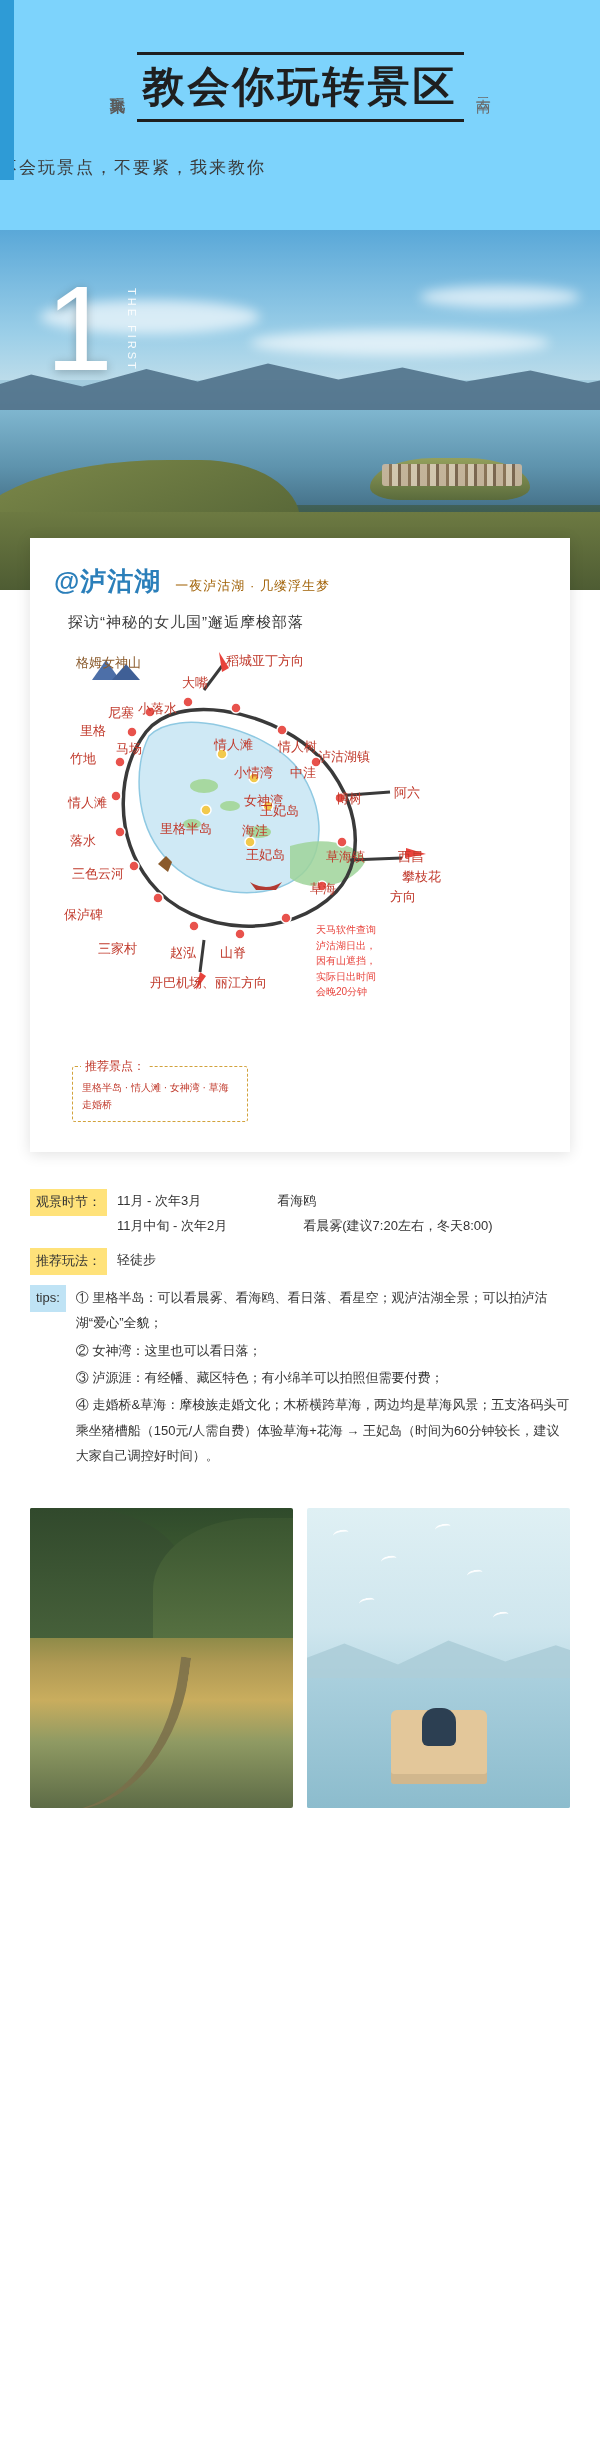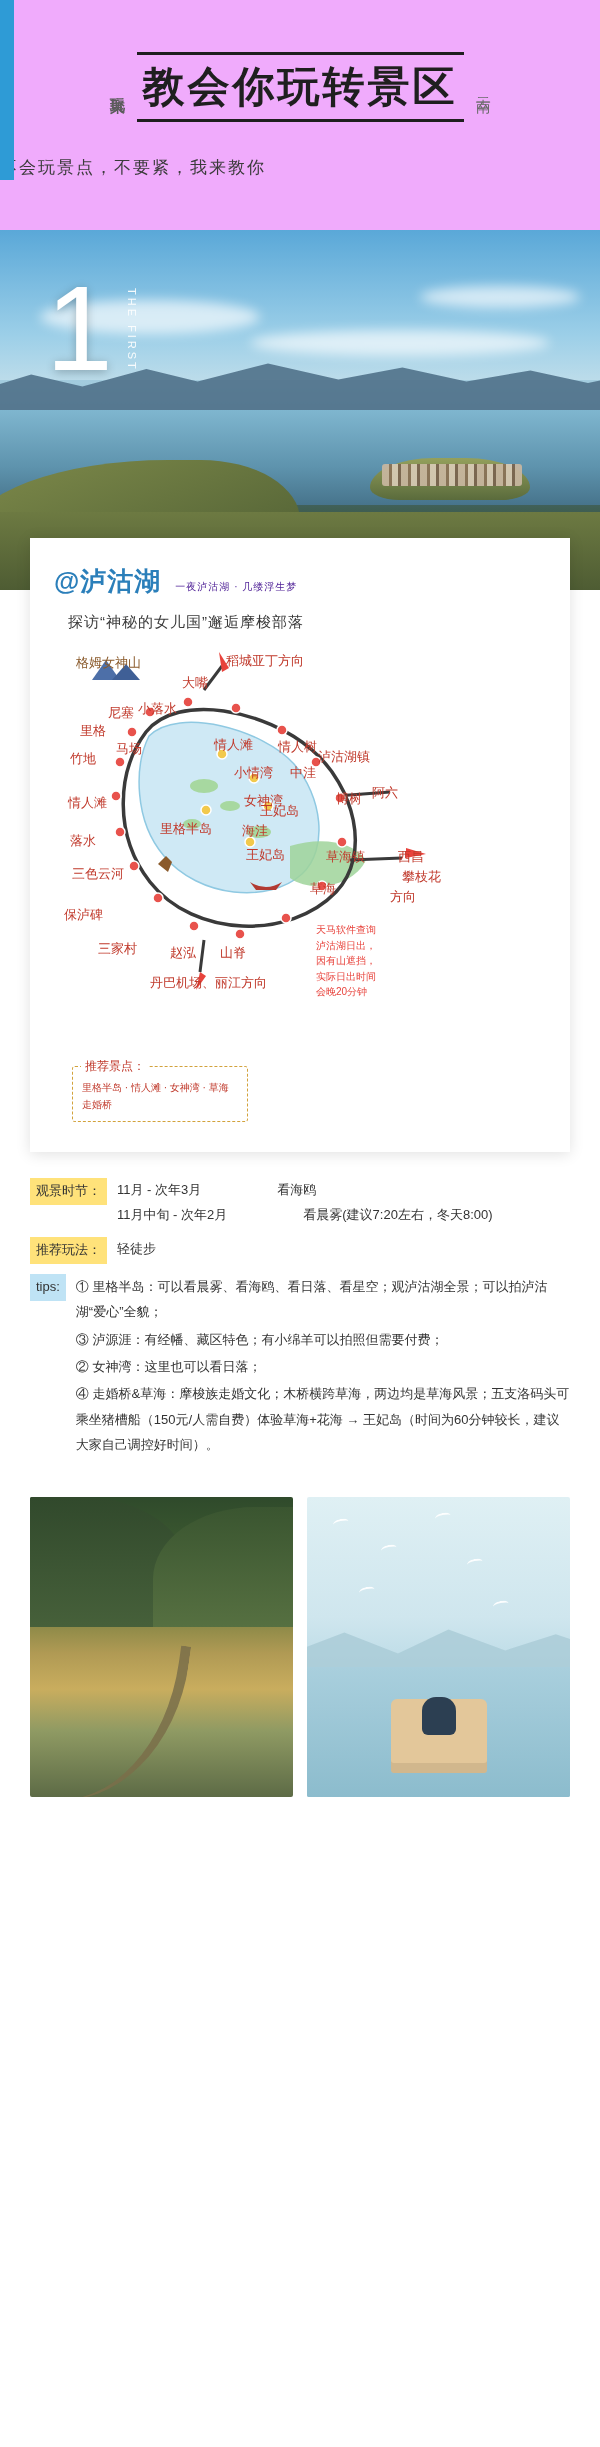--- a/index.html
+++ b/index.html
@@ -14,21 +14,21 @@
     width: 600px;
     min-height: 2447px;
     background: #fff;
     overflow: hidden;
   }
 
   
   .header {
     position: relative;
     height: 230px;
-    background: #f0abfc;
+    background: #7dd3fc;
     padding-top: 52px;
   }
   .header-accent {
     position: absolute;
     left: 0; top: 0;
     width: 14px; height: 180px;
     background: #2e9bd6;
   }
   .title-row {
     display: flex;
@@ -130,40 +130,40 @@
     font-size: 11px;
     letter-spacing: 3px;
     color: #ffffff;
     opacity: .92;
   }
 
   
   .map-card {
     position: relative;
     width: 540px;
-    margin: -52px auto 0;
+    margin: -52px auto 11px;
     background: #ffffff;
     box-shadow: 0 2px 14px rgba(0,0,0,.12);
     padding: 26px 24px 26px;
     z-index: 4;
   }
   .card-head {
     display: flex;
     align-items: baseline;
     gap: 14px;
   }
   .card-title {
     font-size: 26px;
     font-weight: bold;
     color: #2b7fba;
     letter-spacing: 1px;
   }
   .card-sub {
-    font-size: 10px;
-    color: #4c1d95;
+    font-size: 13px;
+    color: #a16207;
     letter-spacing: 1px;
   }
   .card-line2 {
     margin-top: 14px;
     font-size: 15px;
     color: #3a3a3a;
     letter-spacing: 1px;
     padding-left: 14px;
   }
 
@@ -424,21 +424,21 @@
       <div class="mlabel" style="left:116px;top:300px;">赵泓</div>
       <div class="mlabel" style="left:166px;top:300px;">山脊</div>
       <div class="mlabel" style="left:106px;top:176px;">里格半岛</div>
       <div class="mlabel" style="left:180px;top:120px;">小情湾</div>
       <div class="mlabel" style="left:160px;top:92px;">情人滩</div>
       <div class="mlabel" style="left:190px;top:148px;">女神湾</div>
       <div class="mlabel" style="left:224px;top:94px;">情人树</div>
       <div class="mlabel" style="left:236px;top:120px;">中洼</div>
       <div class="mlabel" style="left:264px;top:104px;">泸沽湖镇</div>
       <div class="mlabel" style="left:282px;top:146px;">博树</div>
-      <div class="mlabel" style="left:318px;top:140px;">阿六</div>
+      <div class="mlabel" style="left:340px;top:140px;">阿六</div>
       <div class="mlabel" style="left:188px;top:178px;">海洼</div>
       <div class="mlabel" style="left:206px;top:158px;">王妃岛</div>
       <div class="mlabel" style="left:192px;top:202px;">王妃岛</div>
       <div class="mlabel" style="left:272px;top:204px;">草海镇</div>
       <div class="mlabel" style="left:256px;top:236px;">草海</div>
       <div class="mlabel" style="left:344px;top:204px;">西昌</div>
       <div class="mlabel" style="left:348px;top:224px;">攀枝花</div>
       <div class="mlabel" style="left:336px;top:244px;">方向</div>
       <div class="mlabel" style="left:172px;top:8px;">稻城亚丁方向</div>
       <div class="mlabel" style="left:96px;top:330px;">丹巴机场、丽江方向</div>
@@ -475,22 +475,22 @@
 
     <div class="info-row">
       <div class="tagbox">推荐玩法：</div>
       <div class="info-body">轻徒步</div>
     </div>
 
     <div class="info-row">
       <div class="tagbox blue">tips:</div>
       <div class="tips-list">
         <div class="li">① 里格半岛：可以看晨雾、看海鸥、看日落、看星空；观泸沽湖全景；可以拍泸沽湖“爱心”全貌；</div>
+        <div class="li">② 女神湾：这里也可以看日落；</div>
         <div class="li">③ 泸源涯：有经幡、藏区特色；有小绵羊可以拍照但需要付费；</div>
-        <div class="li">② 女神湾：这里也可以看日落；</div>
         <div class="li">④ 走婚桥&amp;草海：摩梭族走婚文化；木桥横跨草海，两边均是草海风景；五支洛码头可乘坐猪槽船（150元/人需自费）体验草海+花海 → 王妃岛（时间为60分钟较长，建议大家自己调控好时间）。</div>
       </div>
     </div>
   </div>
 
   <div class="photos">
     <div class="photo left">
       <div class="hill"></div>
       <div class="hill2"></div>
       <div class="path"></div>

